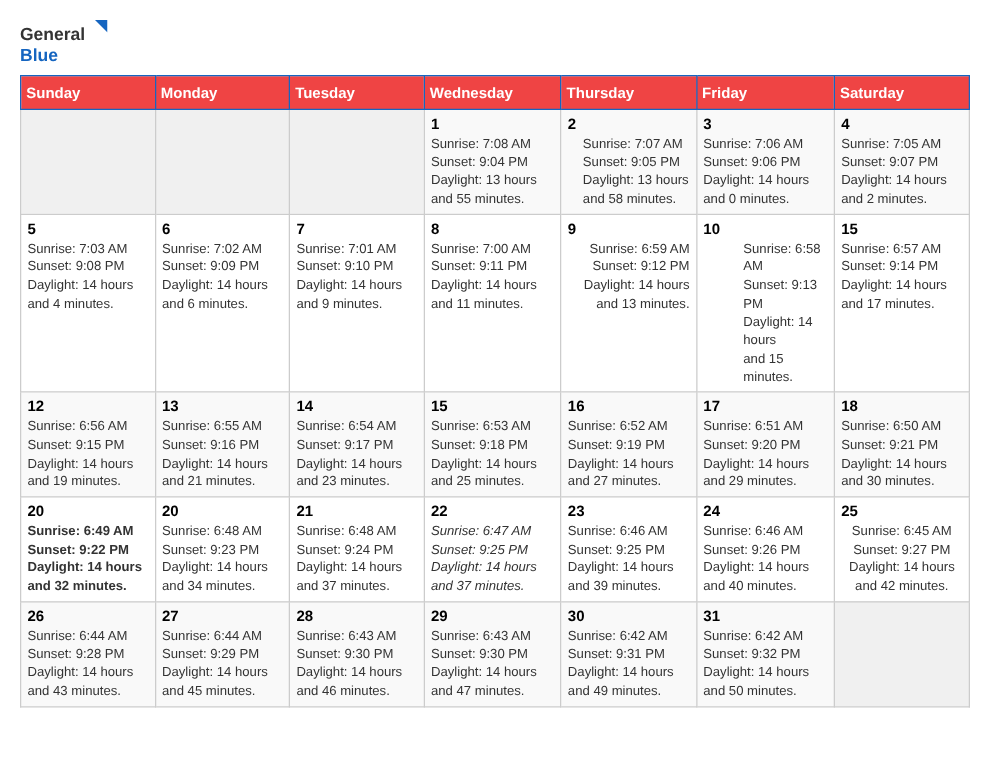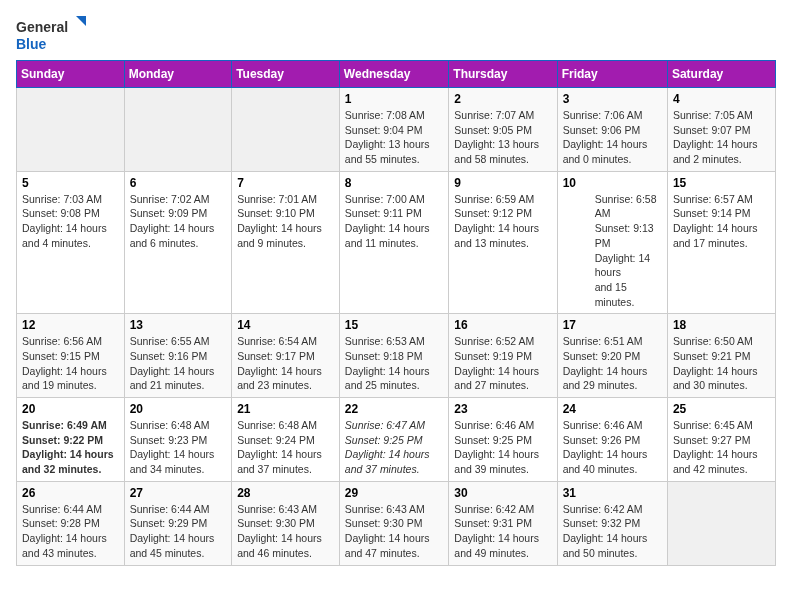--- a/index.html
+++ b/index.html
@@ -33,21 +33,21 @@
     .subtitle {
       font-size: 14px;
       color: #333;
     }
     table {
       width: 100%;
       border-collapse: collapse;
       font-size: 11px;
     }
     thead th {
-      background: #a21caf;
+      background: #ef4444;
       color: #fff;
       padding: 6px 4px;
       text-align: left;
       font-size: 12px;
       font-weight: bold;
       border: 1px solid #1565c0;
     }
     tbody td {
       border: 1px solid #ccc;
       padding: 4px 5px;
@@ -114,21 +114,21 @@
         <td class="empty-cell"></td>
         <td>
           <span class="day-num">1</span>
           <div class="day-info" style="white-space: pre-line;">Sunrise: 7:08 AM
 Sunset: 9:04 PM
 Daylight: 13 hours
 and 55 minutes.</div>
         </td>
         <td>
           <span class="day-num">2</span>
-          <div class="day-info" style="white-space: pre-line;">Sunrise: 7:07 AM
+          <div class="day-info" style="white-space: pre-line; margin-left: 12px;">Sunrise: 7:07 AM
 Sunset: 9:05 PM
 Daylight: 13 hours
 and 58 minutes.</div>
         </td>
         <td>
           <span class="day-num">3</span>
           <div class="day-info" style="white-space: pre-line;">Sunrise: 7:06 AM
 Sunset: 9:06 PM
 Daylight: 14 hours
 and 0 minutes.</div>
@@ -165,21 +165,21 @@
         </td>
         <td>
           <span class="day-num">8</span>
           <div class="day-info" style="white-space: pre-line;">Sunrise: 7:00 AM
 Sunset: 9:11 PM
 Daylight: 14 hours
 and 11 minutes.</div>
         </td>
         <td>
           <span class="day-num">9</span>
-          <div class="day-info" style="white-space: pre-line;">Sunrise: 6:59 AM
+          <div class="day-info" style="white-space: pre-line; text-align: right;">Sunrise: 6:59 AM
 Sunset: 9:12 PM
 Daylight: 14 hours
 and 13 minutes.</div>
         </td>
         <td>
           <span class="day-num">10</span>
           <div class="day-info" style="white-space: pre-line; margin-left: 32px;">Sunrise: 6:58 AM
 Sunset: 9:13 PM
 Daylight: 14 hours
 and 15 minutes.</div>
@@ -281,21 +281,21 @@
         </td>
         <td>
           <span class="day-num">24</span>
           <div class="day-info" style="white-space: pre-line;">Sunrise: 6:46 AM
 Sunset: 9:26 PM
 Daylight: 14 hours
 and 40 minutes.</div>
         </td>
         <td>
           <span class="day-num">25</span>
-          <div class="day-info" style="white-space: pre-line;">Sunrise: 6:45 AM
+          <div class="day-info" style="white-space: pre-line; text-align: center;">Sunrise: 6:45 AM
 Sunset: 9:27 PM
 Daylight: 14 hours
 and 42 minutes.</div>
         </td>
       </tr>
       <tr>
         <td>
           <span class="day-num">26</span>
           <div class="day-info" style="white-space: pre-line;">Sunrise: 6:44 AM
 Sunset: 9:28 PM

